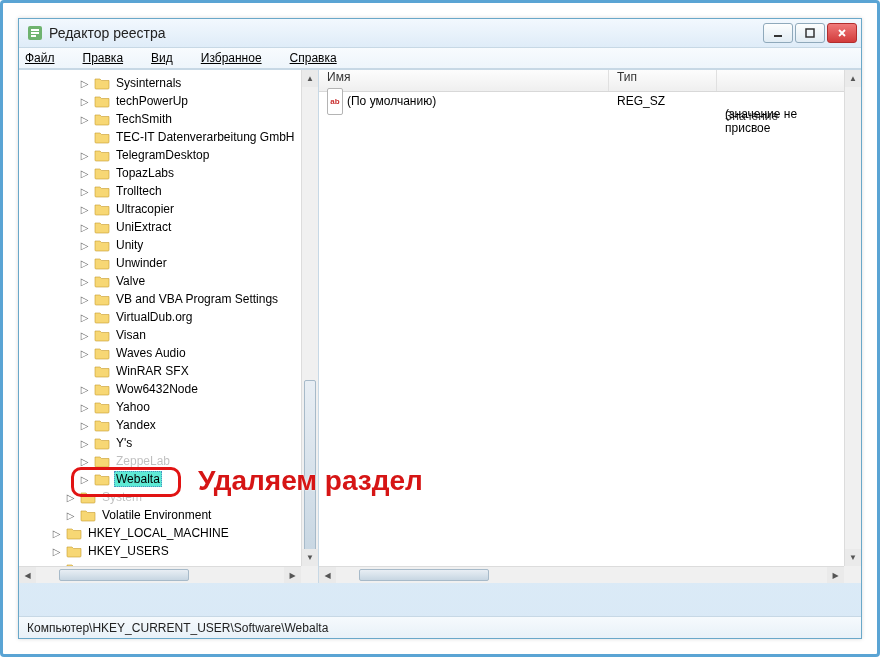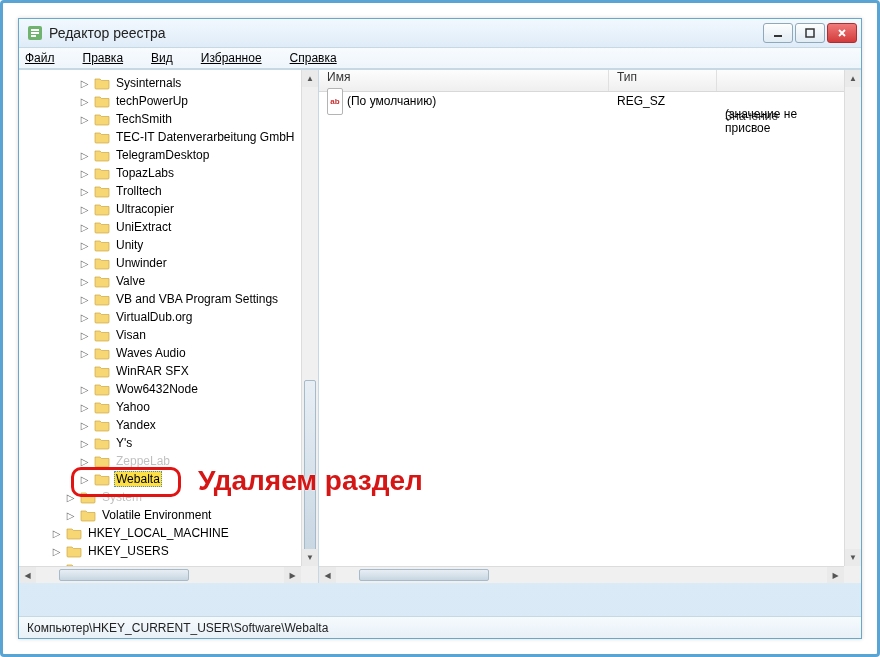--- a/index.html
+++ b/index.html
@@ -18,21 +18,21 @@
 .content { flex:1; display:flex; background:#fff; border-top:1px solid #c7d8e5; overflow:hidden; }
 .pane { position:relative; overflow:hidden; }
 .pane.left { width: 300px; border-right:1px solid #c7d8e5; }
 .pane.right { flex:1; }
 .tree { position:absolute; inset:0 17px 17px 0; overflow:hidden; font-size: 12px; color:#000; padding: 4px 0 4px 6px; }
 .tree-item { display:flex; align-items:center; height: 18px; white-space:nowrap; }
 .tree-item .exp { width:11px; height:11px; margin-right:4px; color:#6e6e6e; font-size:10px; display:flex; align-items:center; justify-content:center; }
 .tree-item .exp.none { visibility:hidden; }
 .tree-item .folder { width:16px; height:14px; margin-right:4px; flex-shrink:0; }
 .tree-item .lbl { padding: 1px 2px; }
-.tree-item.selected .lbl { background:#fde047; border:1px dotted #4a90c2; padding:0 1px; }
+.tree-item.selected .lbl { background:#5eead4; border:1px dotted #4a90c2; padding:0 1px; }
 .indent4 { padding-left: 54px; }
 .indent3 { padding-left: 40px; }
 .indent2 { padding-left: 26px; }
 .list { position:absolute; inset:0 17px 17px 0; font-size:12px; }
 .list-header { display:flex; height: 22px; background: linear-gradient(#fdfdfd,#efefef); border-bottom:1px solid #d8d8d8; }
 .list-header div { padding: 0 8px; border-right:1px solid #e0e0e0; font-size:12px; color:#333; }
 .col-name { width: 290px; }
 .col-type { width: 108px; }
 .col-value { flex:1;margin-top:39px; }
 .list-row { display:flex; height: 18px; align-items:center; }

